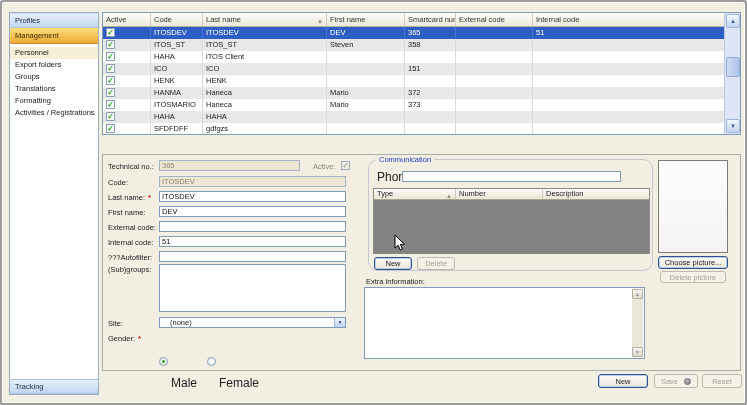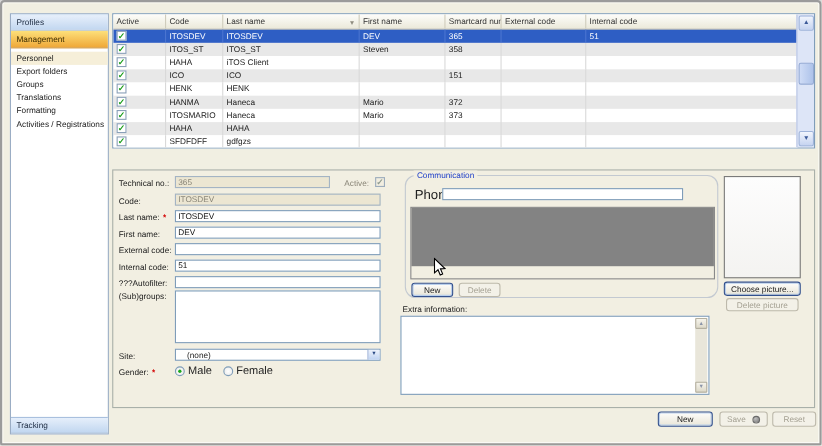--- a/index.html
+++ b/index.html
@@ -51,21 +51,21 @@
   .req { color:#d40000; font-weight:bold; margin-left:3px; }
   .tinput { position:absolute; left:56px; width:187px; height:11px; border:1px solid #7f9db9; background:#fff; font-family:"Liberation Sans",sans-serif; font-size:7.5px; padding:0 2px; color:#111; }
   .tinput:disabled, .tinput.dis { background:#ece6d2; color:#8a8678; border-color:#a4b4c4; }
   .tarea { position:absolute; left:56px; width:187px; border:1px solid #7f9db9; background:#fff; }
   .combo { position:absolute; left:56px; width:187px; height:11px; border:1px solid #7f9db9; background:#fff; font-size:7.5px; line-height:10px; padding-left:10px; }
   .combo .arrow { position:absolute; right:0; top:0; width:11px; height:9px; background:linear-gradient(#eef3fc,#bfd3f2); border-left:1px solid #9fb4da; color:#2a4a85; font-size:5px; text-align:center; line-height:9px; }
   .chkbox { position:absolute; width:9px; height:9px; border:1px solid #9cacbc; background:#f2eee0; color:#8f9a8f; font-size:8px; line-height:7px; text-align:center; font-weight:bold; }
   .radio-wrap { display:inline-flex; align-items:center; gap:3px; margin-right:10px; }
   .radio { width:9px; height:9px; border-radius:50%; border:1px solid #7f9db9; background:radial-gradient(#fff,#e8e8e8); position:relative; display:inline-block; }
   .radio.on::after { content:""; position:absolute; left:2px; top:2px; width:3px; height:3px; border-radius:50%; background:#1ca81c; }
-  .rlabel { font-size:10px; }
+  .rlabel { font-size:12px;margin-top:44px; }
 
   
   .groupbox { position:absolute; left:265px; top:4px; width:285px; height:112px; border:1px solid #c3c9d1; border-radius:10px; }
   .gb-legend { position:absolute; top:-5px; left:7px; background:#f2efe2; padding:0 3px; color:#2040c8; font-size:7.5px; }
   .phone-label { position:absolute; left:8px; top:10px; font-size:12px; }
   .phone-input { position:absolute; left:33px; top:11px; width:219px; height:11px; border:1px solid #7f9db9; background:#fff; font-family:"Liberation Sans",sans-serif; font-size:7.5px; padding:0 2px; }
   .ctable { position:absolute; left:4px; top:28px; width:277px; height:66px; border:1px solid #8a8a8a; }
   .chead { display:flex; height:11px; background:linear-gradient(#fbfbf7,#e9e7d8); border-bottom:1px solid #a8a593; }
   .ch { font-size:7.5px; line-height:10px; padding-left:3px; border-right:1px solid #cfccbc; position:relative; white-space:nowrap; overflow:hidden; }
   .ch1{width:82px;} .ch2{width:87px;} .ch3{flex:1; border-right:none;}
@@ -256,20 +256,25 @@
         </span><span class="radio-wrap">
           <span class="radio"></span>
           <span class="rlabel">Female</span>
         </span></div>
 
     <div class="groupbox">
       <span class="gb-legend">Communication</span>
       <span class="phone-label">Phone:</span>
       <input class="phone-input" value="" style="">
       <div class="ctable">
+        <div class="chead">
+          <div class="ch ch1"><span>Type</span><span class="sortglyph" style="top:2px;">▲</span></div>
+          <div class="ch ch2">Number</div>
+          <div class="ch ch3">Description</div>
+        </div>
         <div class="cbody"></div>
       </div>
       <div class="cbtns">
         <button class="btn focus" style="width:38px;">New</button>
         <button class="btn dis" style="width:38px;">Delete</button>
       </div>
     </div>
 
     <span class="extra-label">Extra information:</span>
     <div class="extra-area">

